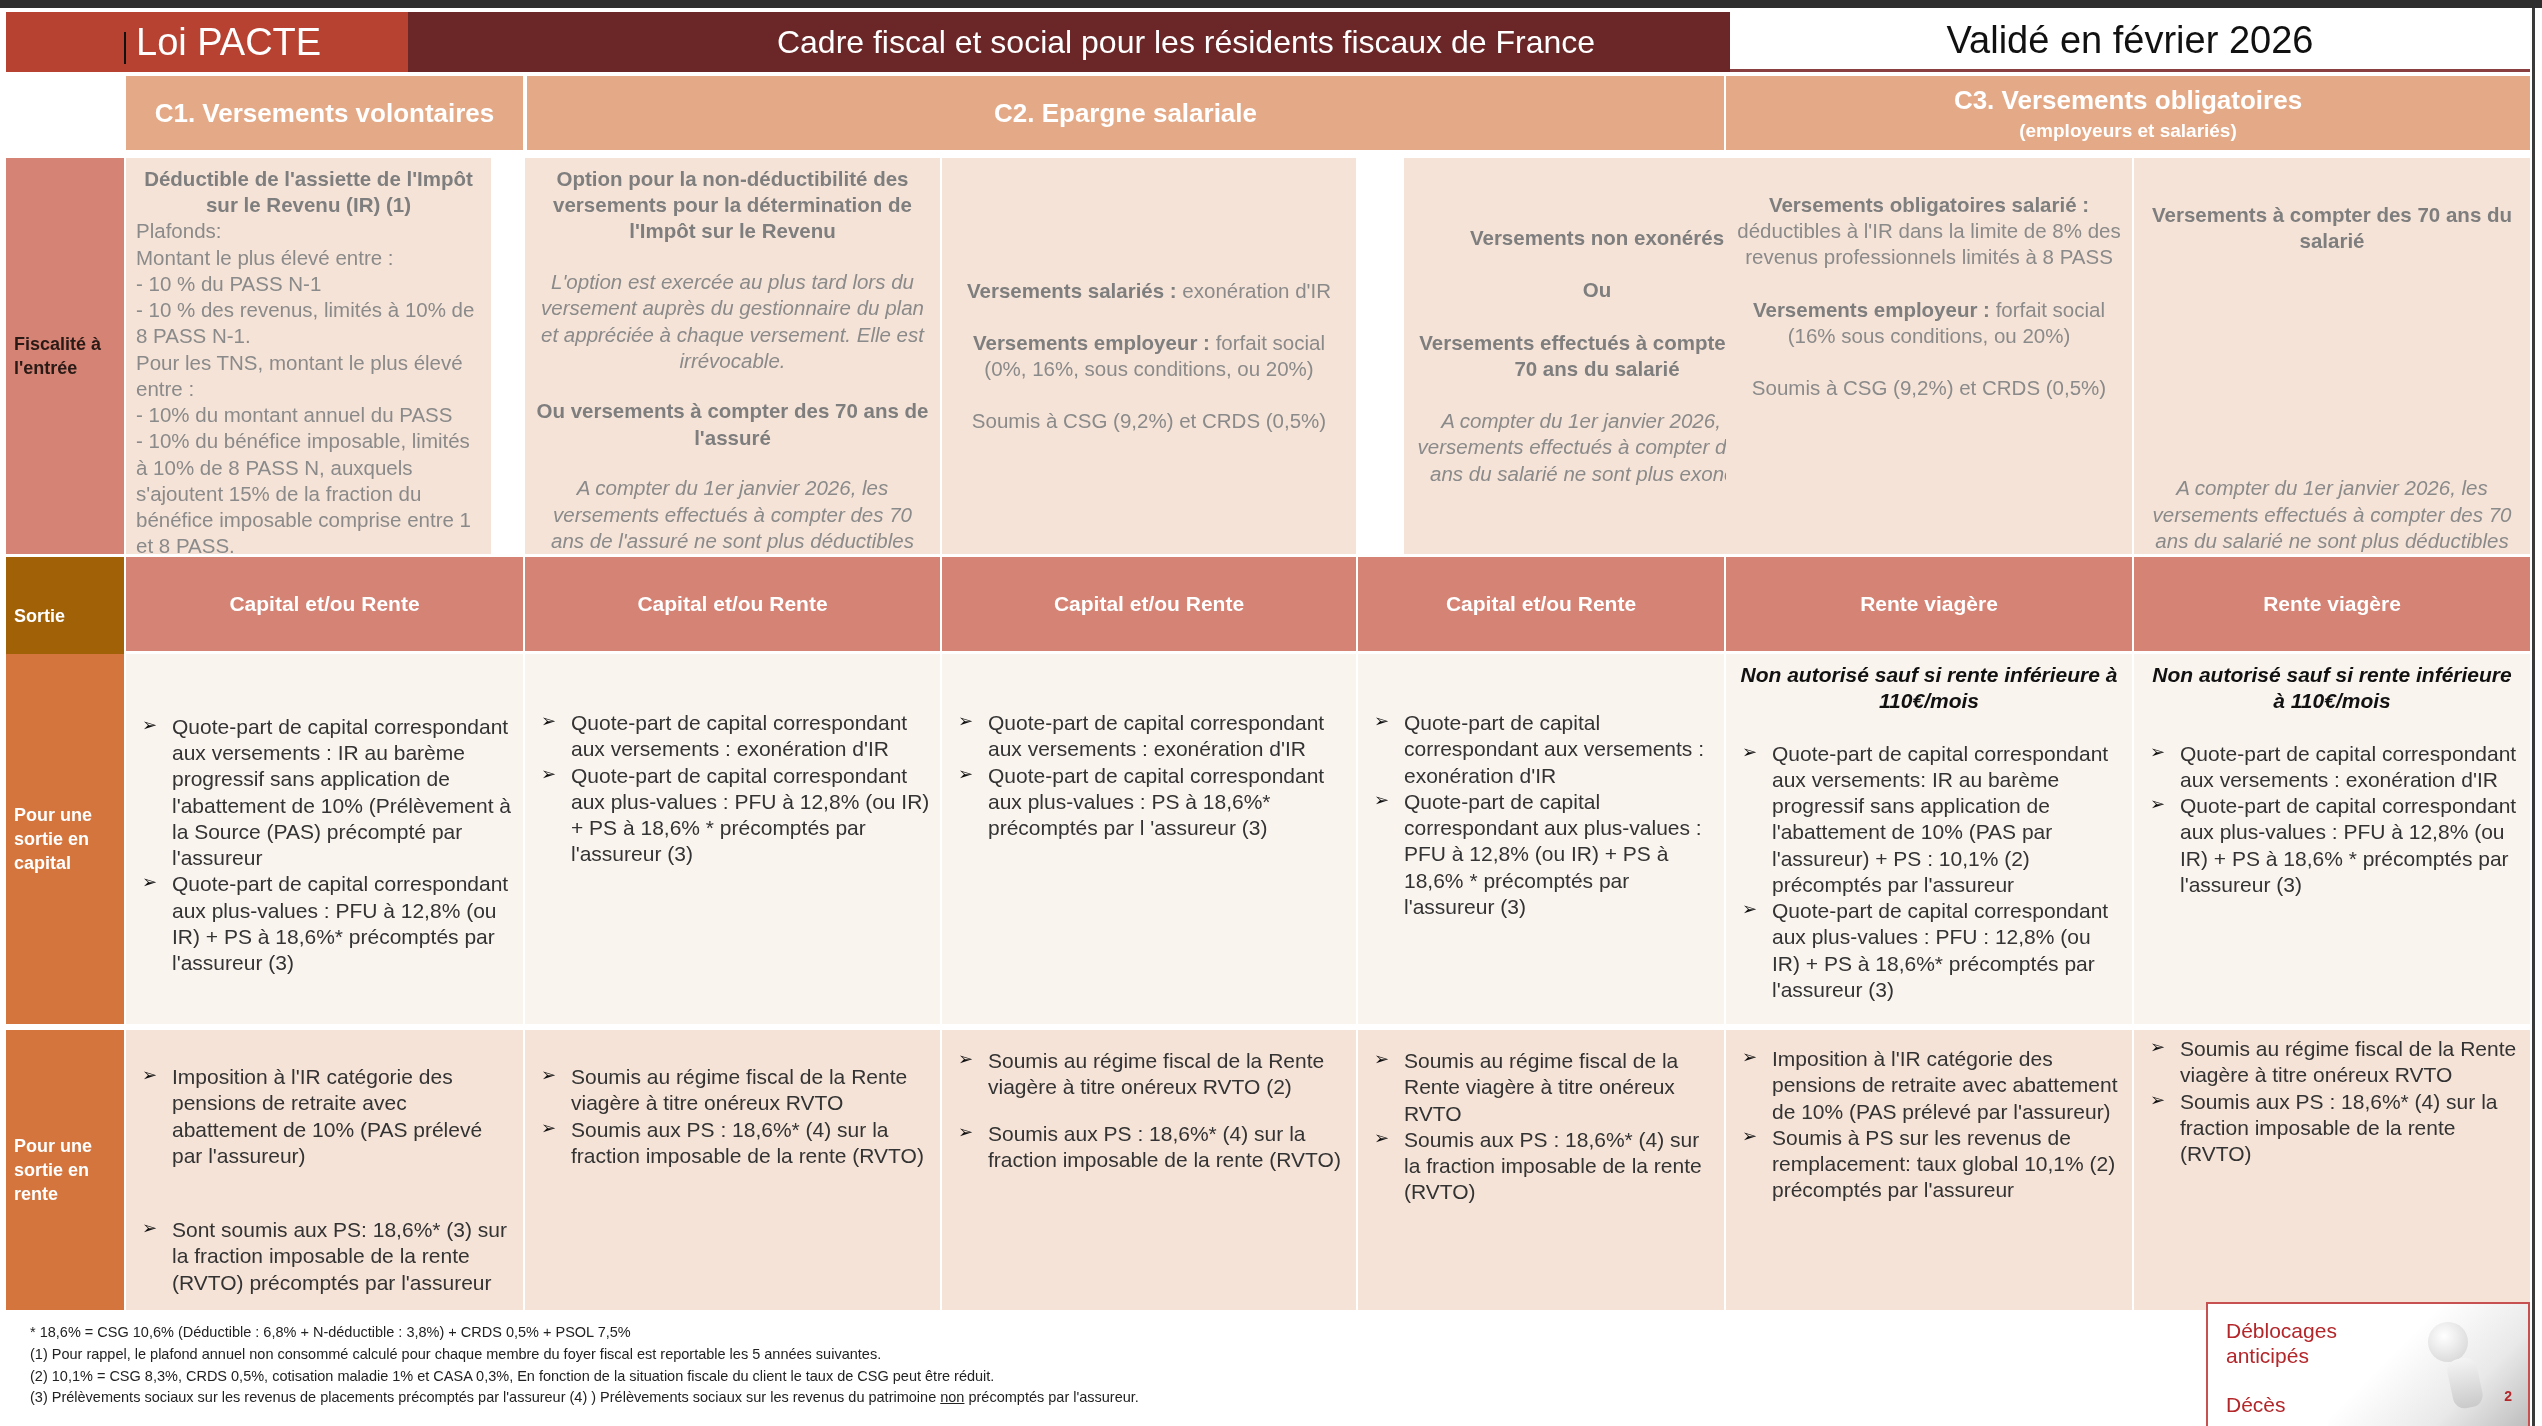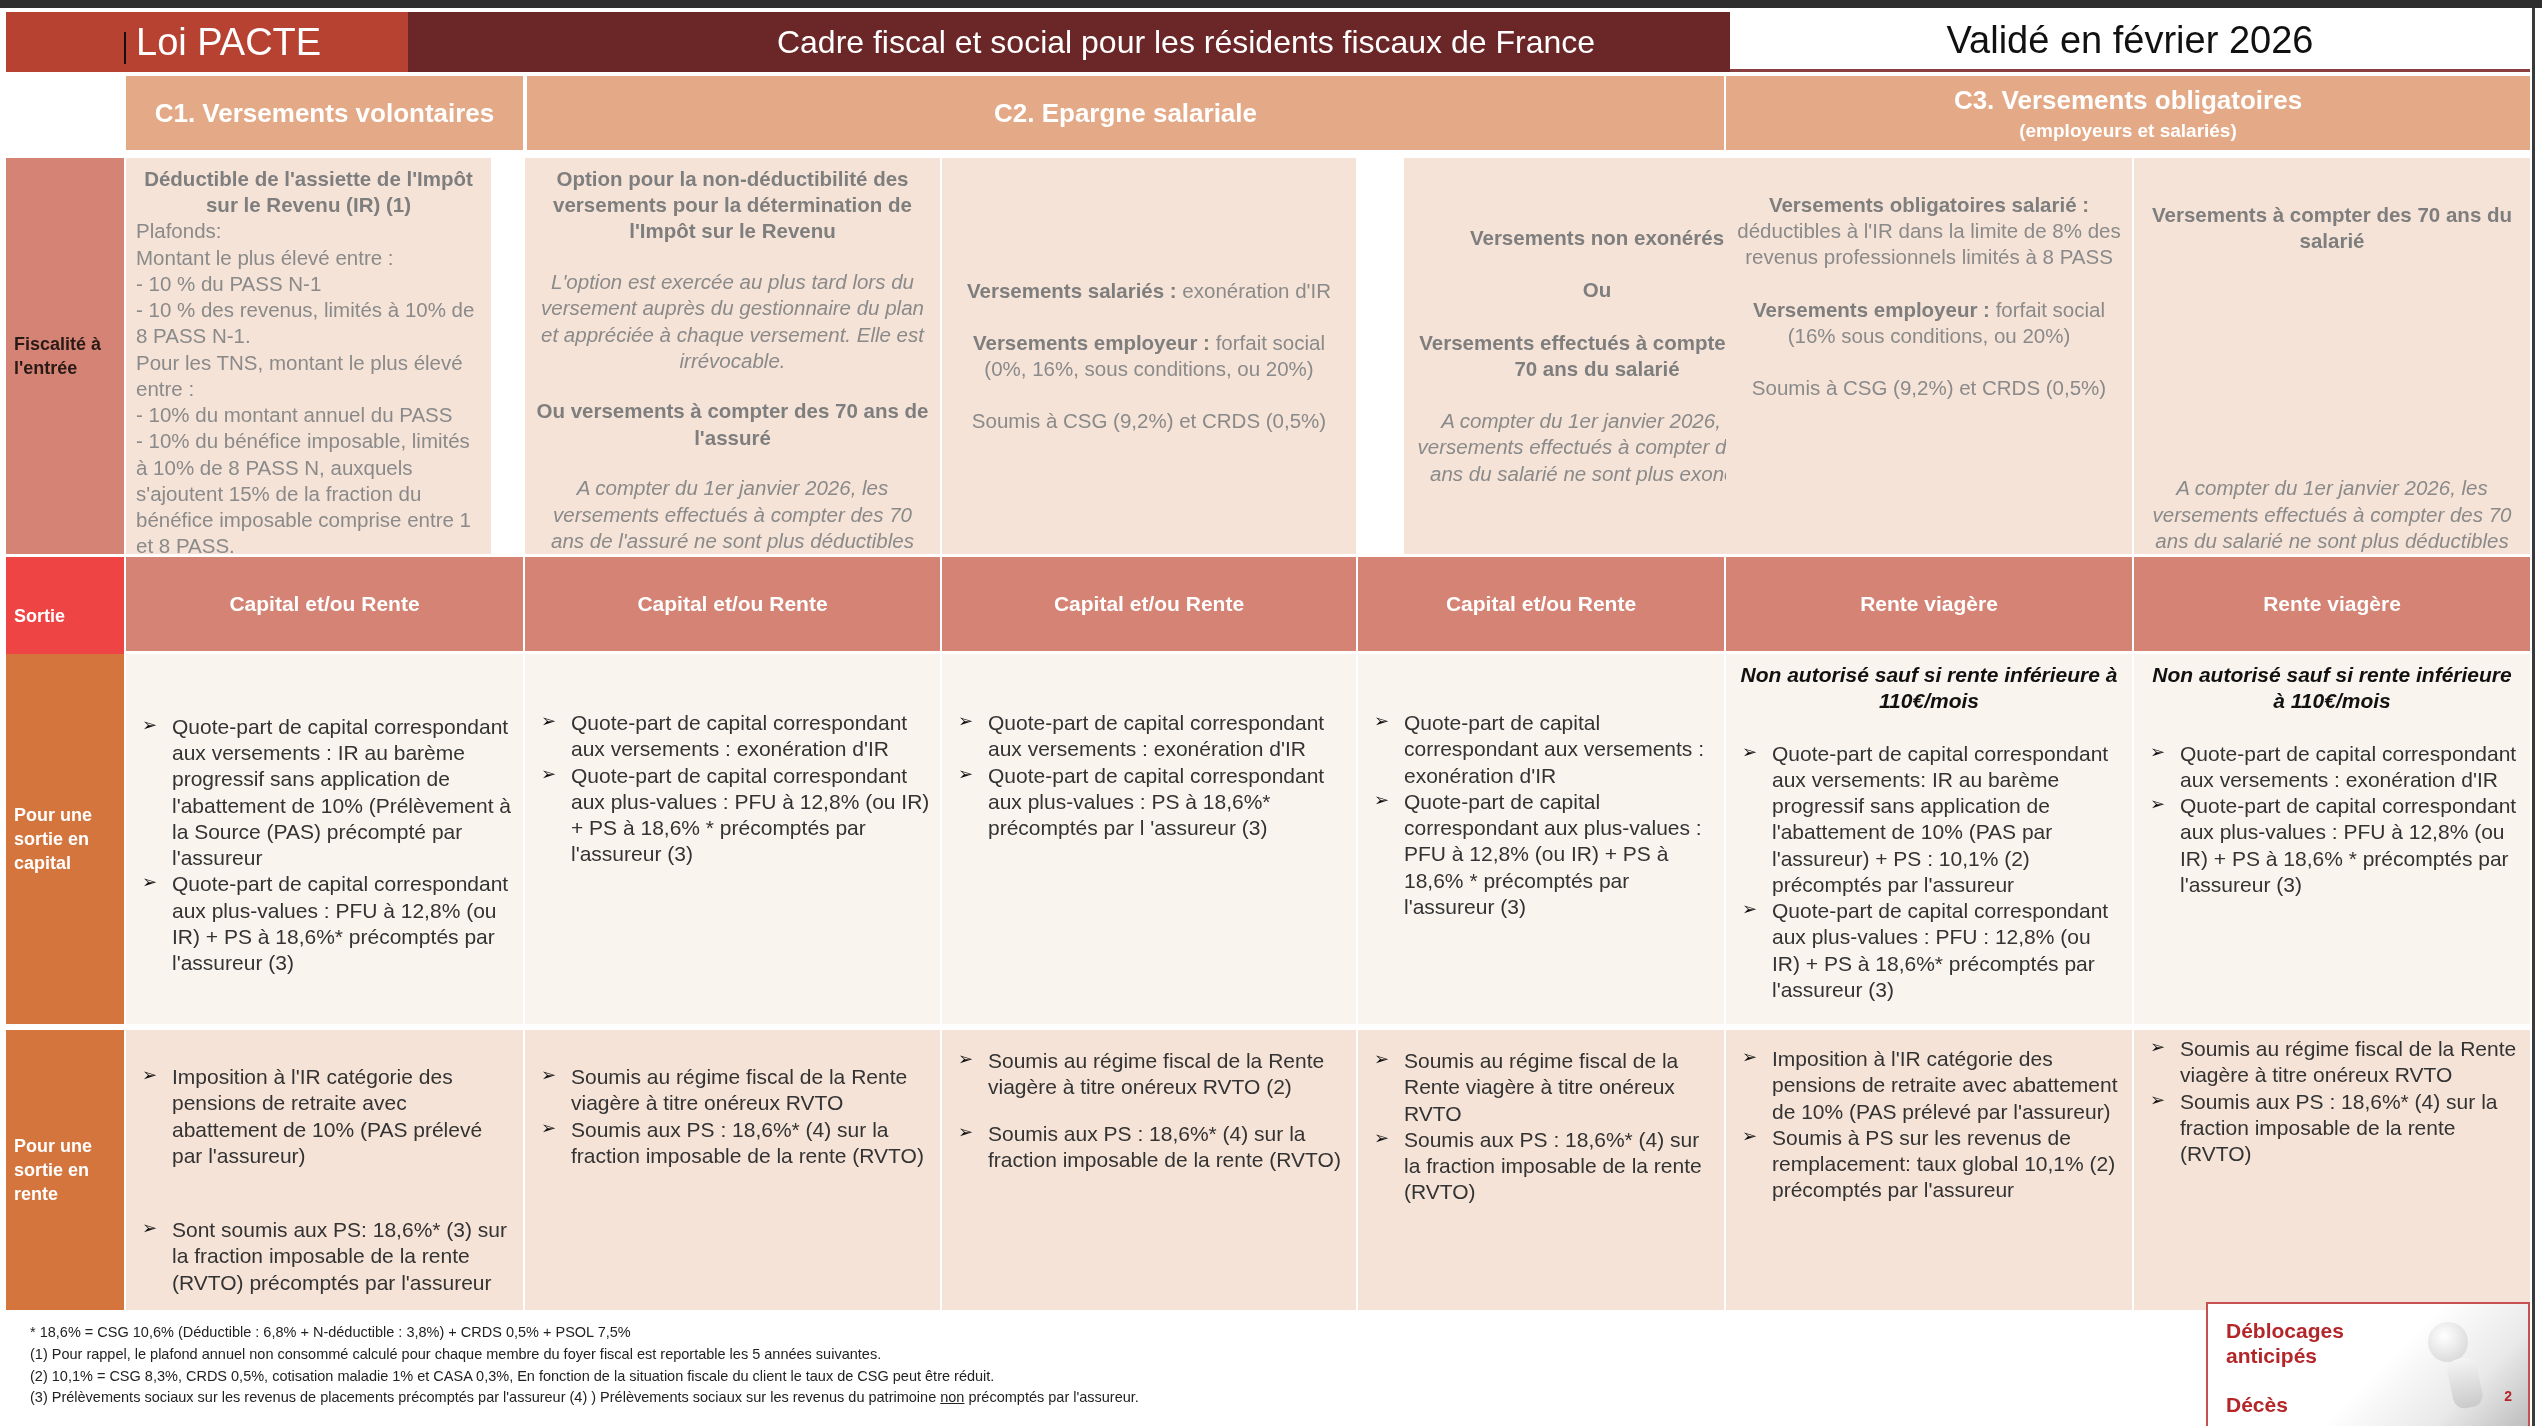--- a/index.html
+++ b/index.html
@@ -20,21 +20,21 @@
                 border-bottom: 3px solid #8a4040; }
 
   .hdr { position: absolute; top: 76px; height: 74px; background: #e4aa87; color: #fff; font-weight: bold;
          display: flex; flex-direction: column; align-items: center; justify-content: center; text-align: center; }
   .hdr .t { font-size: 26px; }
   .hdr .s { font-size: 19px; margin-top: 4px; }
 
   .rowlabel { position: absolute; left: 6px; width: 118px; padding-left: 8px; font-size: 18px; font-weight: bold;
               display: flex; align-items: center; line-height: 1.35; }
   .rl-fisc { top: 158px; height: 396px; background: #d48374; color: #2a1a16; }
-  .rl-sortie { top: 557px; height: 118px; background: #ef4444; color: #fff; }
+  .rl-sortie { top: 557px; height: 118px; background: #a16207; color: #fff; }
   .rl-capital { top: 654px; height: 370px; background: #d4753e; color: #fff; }
   .rl-rente { top: 1030px; height: 280px; background: #d4753e; color: #fff; }
 
   .cell { position: absolute; overflow: hidden; }
   .fisc { top: 158px; height: 396px; background: #f5e3d7; color: #8a8a8a; font-size: 20.5px; line-height: 1.28;
           display: flex; flex-direction: column; justify-content: center; text-align: center; padding: 0 10px; }
   .fisc .b { font-weight: bold; color: #7e7e7e; }
   .fisc .i { font-style: italic; }
   .fisc p { margin: 0; }
   .fisc .gap { height: 26px; }
@@ -60,21 +60,21 @@
   .footer u { text-decoration: underline; }
 
   .nav-card { position: absolute; left: 2206px; top: 1302px; width: 324px; height: 124px; background: #fff;
               border: 2px solid #c75050; border-bottom: none; overflow: hidden; }
   .nav-card .curl { position: absolute; right: 0; top: 0; width: 200px; height: 124px;
                     background: linear-gradient(135deg, #ffffff 35%, #e9e9e9 70%, #bdbdbd 100%); }
   .nav-card .figure { position: absolute; right: 60px; top: 18px; width: 40px; height: 40px; border-radius: 50%;
                       background: radial-gradient(circle at 40% 35%, #fff, #cfcfcf); }
   .nav-card .body { position: absolute; right: 48px; top: 54px; width: 30px; height: 50px; border-radius: 12px;
                     background: linear-gradient(#f4f4f4, #cacaca); transform: rotate(-12deg); }
-  .nav-link { position: absolute; left: 18px; color: #b3262a; font-weight: bold; font-size: 21px; line-height: 1.2; z-index: 2; }
+  .nav-link { position: absolute; left: 18px; color: #b3262a; font-weight: normal; font-size: 21px; line-height: 1.2; z-index: 2; }
   .nav-link.l1 { top: 14px; width: 160px; }
   .nav-link.l2 { top: 88px; }
   .page-num { position: absolute; right: 16px; top: 84px; color: #b3262a; font-weight: bold; font-size: 14px; z-index: 2; }
 </style>
 </head>
 <body>
 
 <div class="topbar"></div>
 <div class="right-edge"></div>
 

